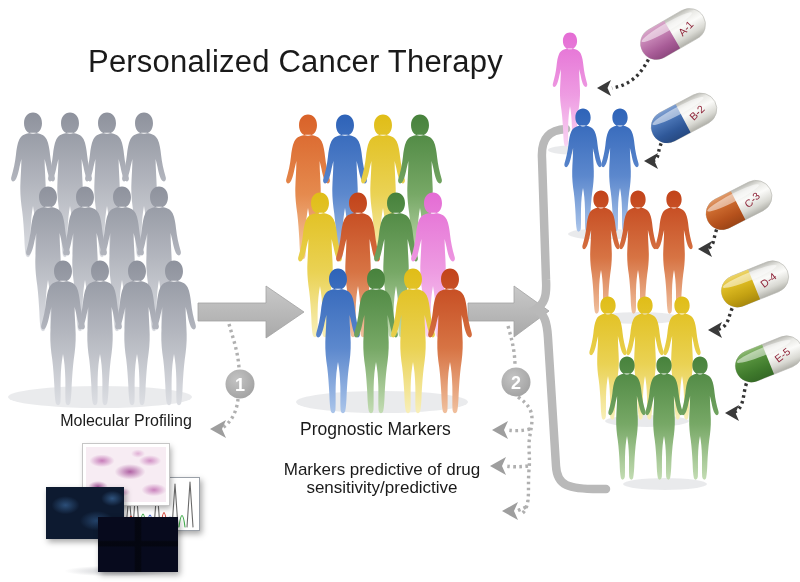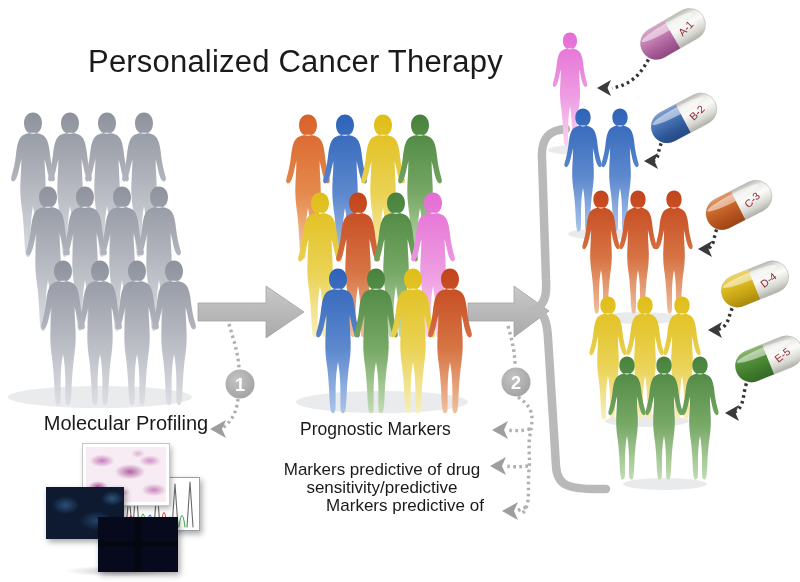--- a/index.html
+++ b/index.html
@@ -1,21 +1,21 @@
 <!DOCTYPE html>
 <html><head>
 <meta charset="utf-8">
 <style>
   html,body{margin:0;padding:0;background:#ffffff;}
   #stage{position:relative;width:800px;height:582px;background:#ffffff;overflow:hidden;
          font-family:"Liberation Sans", sans-serif;}
   #stage svg.scene{position:absolute;left:0;top:0;}
   .txt{position:absolute;color:#1a1a1a;}
   #title{left:54px;top:44px;font-size:31px;font-weight:500;letter-spacing:0.2px;white-space:nowrap;margin-left:34px;}
-  #lbl-mp{left:28px;top:412px;width:196px;font-size:20px;text-align:center;}
+  #lbl-mp{left:28px;top:412px;width:196px;font-size:16px;text-align:center;}
   #lbl-pm{left:300px;top:419px;width:208px;font-size:17.5px;}
   #lbl-ds{left:262px;top:461px;width:240px;font-size:17px;line-height:18px;text-align:center;}
   #lbl-ae{left:293px;top:497px;width:224px;font-size:17px;line-height:18px;text-align:center;}
   
   .panel{position:absolute;box-shadow:2px 3px 6px rgba(0,0,0,.35);}
   #pnl-chromatogram{left:122px;top:477px;width:76px;height:52px;background:#ffffff;
      border:1px solid #9aa0a8;z-index:1;}
   #pnl-histology{left:83px;top:444px;width:80px;height:55px;z-index:2;
      border:3px solid #fff;outline:1px solid #c6c6c6;
      background-color:#f7ecf3;
@@ -284,21 +284,20 @@
   </svg>
 
   <div class="txt" id="title">Personalized Cancer Therapy</div>
   <div class="txt" id="lbl-mp">Molecular Profiling</div>
   <div class="txt" id="lbl-pm">Prognostic Markers</div>
   <div class="txt" id="lbl-ds">
     <div>Markers predictive of drug</div>
     <div>sensitivity/predictive</div>
   </div>
   <div class="txt" id="lbl-ae">
-    <div>Markers predictive of</div>
   </div>
 
   <div id="collage-shadow"></div>
   <div class="panel" id="pnl-chromatogram">
     <svg width="76" height="52" viewBox="0 0 76 52">
       <g fill="none" stroke-linejoin="round" stroke-linecap="round">
         <path stroke="#6a6a6a" stroke-width="1.1" d="M3,49 L6,17 L9,49 M10,49 L13,8 L16,49 M31,49 L34,10 L37,49 M49,49 L52,6 L55,49 M64,49 L67,4 L70,49"></path>
         <path stroke="#d23b2f" stroke-width="1.1" d="M5,49 Q8,27 11,49 M38,49 Q41,20 44,49"></path>
         <path stroke="#3fae4a" stroke-width="1.1" d="M17,49 Q20,23 23,49 M56,49 Q59,26 62,49"></path>
         <path stroke="#3b5fd1" stroke-width="1.1" d="M24,49 Q27,25 30,49 M44,49 Q47,29 50,49"></path>

